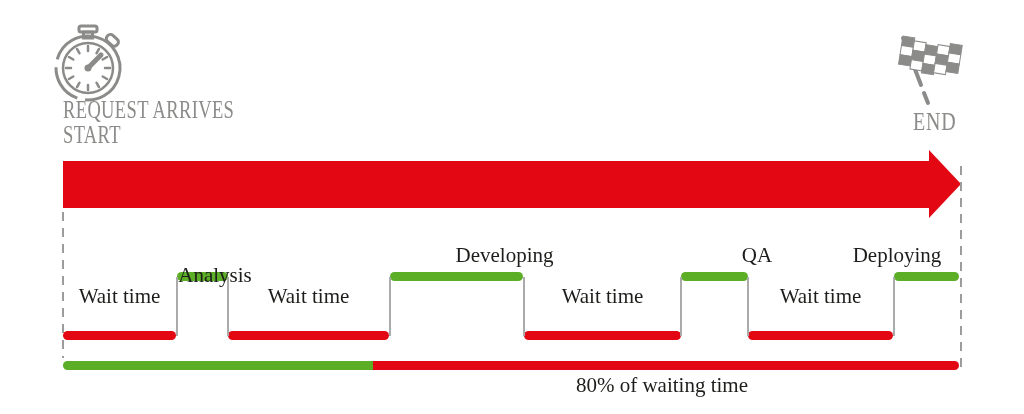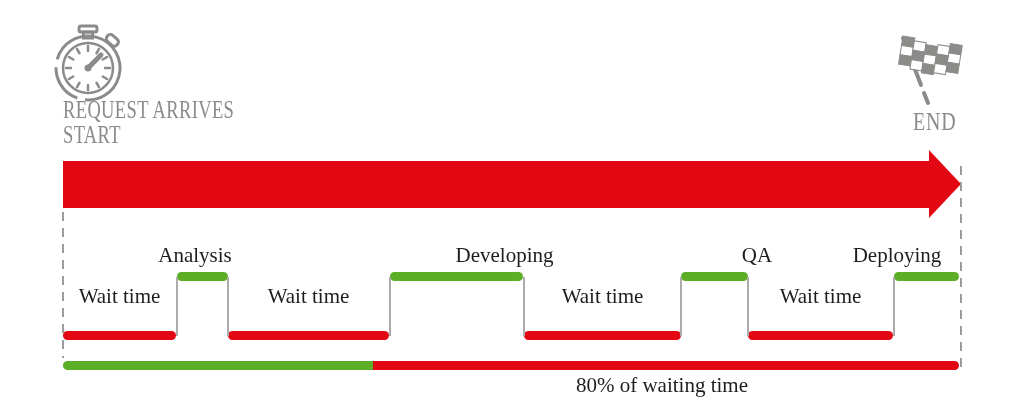--- a/index.html
+++ b/index.html
@@ -109,21 +109,21 @@
   <div class="arrow-body"></div>
   <div class="arrow-head"></div>
 
   <div class="vdash left"></div>
   <div class="vdash right"></div>
 
   <div id="timeline">
       <div class="seg wait" style="left: 63px; width: 113px;"></div>
       <div class="seg-label wait" style="left: 119.5px;">Wait time</div>
       <div class="seg activity" style="left: 177px; width: 51px;"></div>
-      <div class="seg-label activity" style="left: 195px;">Analysis</div>
+      <div class="seg-label activity" style="left: 215px; margin-top: 20px;">Analysis</div>
       <div class="connector" style="left: 176px;"></div>
       <div class="seg wait" style="left: 228px; width: 161px;"></div>
       <div class="seg-label wait" style="left: 308.5px;">Wait time</div>
       <div class="connector" style="left: 227px;"></div>
       <div class="seg activity" style="left: 390px; width: 133px;"></div>
       <div class="seg-label activity" style="left: 456.5px; margin-left: 48px;">Developing</div>
       <div class="connector" style="left: 389px;"></div>
       <div class="seg wait" style="left: 524px; width: 157px;"></div>
       <div class="seg-label wait" style="left: 602.5px;">Wait time</div>
       <div class="connector" style="left: 523px;"></div>

